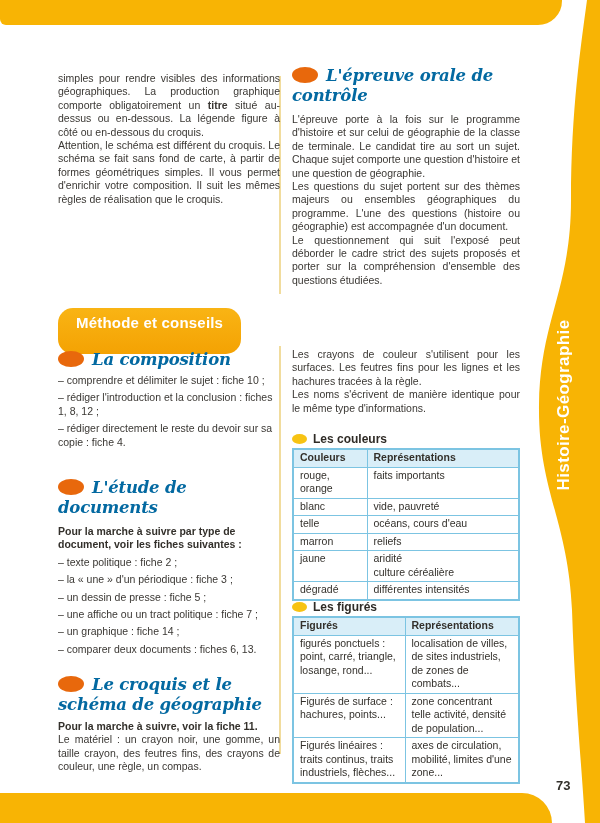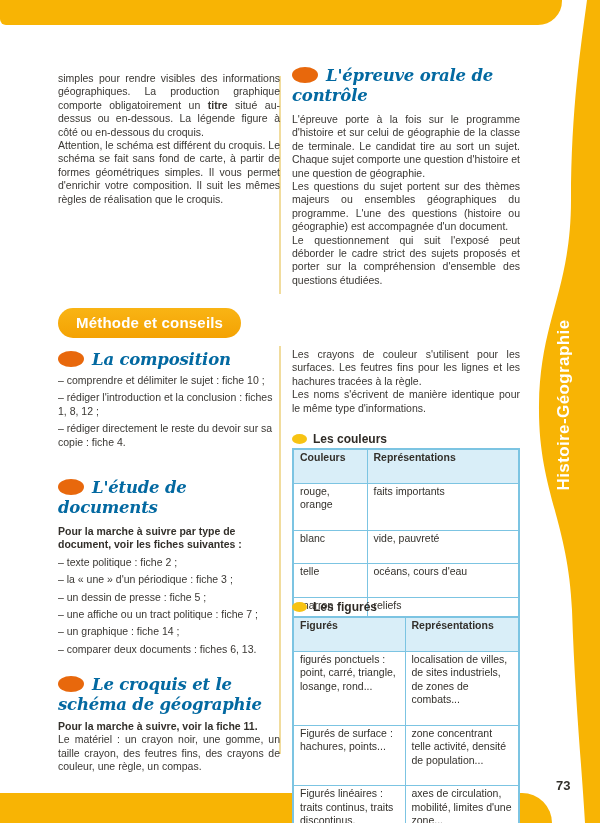--- a/index.html
+++ b/index.html
@@ -48,30 +48,30 @@
     background:#E8680C; vertical-align:-2px; margin-right:8px;
   }
   .bullet-sm {
     display:inline-block; width:15px; height:10px; border-radius:50%;
     background:#F7C313; vertical-align:-1px; margin-right:6px;
   }
   .sub-head { font-size:12px; font-weight:bold; color:#2f2b26; }
 
   
   .banner {
-    display:inline-block; padding:6px 18px 7px;
+    display:inline-block; padding:6px 18px 23px;
     background:linear-gradient(180deg,#F9B414 0%, #F4A203 100%);
     border-radius:15px; color:#ffffff; font-weight:bold; font-size:15px;
     letter-spacing:0.2px;
   }
 
   
   table { border-collapse:collapse; width:100%; background:#ffffff; border:2px solid #7CC4E2; }
   th, td {
-    border:1px solid #7CC4E2; padding:1px 5px 18px 6px;
+    border:1px solid #7CC4E2; padding:1px 5px 2px 6px;
     font-size:10.5px; line-height:13.5px; text-align:left; vertical-align:top; color:#33302b;
   }
   th { background:#D9EEF8; font-weight:bold; }
   .t-couleurs td:first-child, .t-couleurs th:first-child { width:74px; }
   .t-figures  td:first-child, .t-figures  th:first-child { width:112px; }
   .pre-line { white-space:pre-line; }
 </style>
 </head>
 <body>
 
@@ -186,21 +186,21 @@
       </tr>
       <tr>
         <td>figurés ponctuels : point, carré, triangle, losange, rond...</td>
         <td>localisation de villes, de sites industriels, de zones de combats...</td>
       </tr>
       <tr>
         <td>Figurés de surface : hachures, points...</td>
         <td>zone concentrant telle activité, densité de population...</td>
       </tr>
       <tr>
-        <td>Figurés linéaires : traits continus, traits discontinus, flèches...</td>
+        <td>Figurés linéaires : traits continus, traits industriels, flèches...</td>
         <td>axes de circulation, mobilité, limites d'une zone...</td>
       </tr>
     </tbody>
       </table>
 
   </div>
 
 </div>
 
 </body></html>

